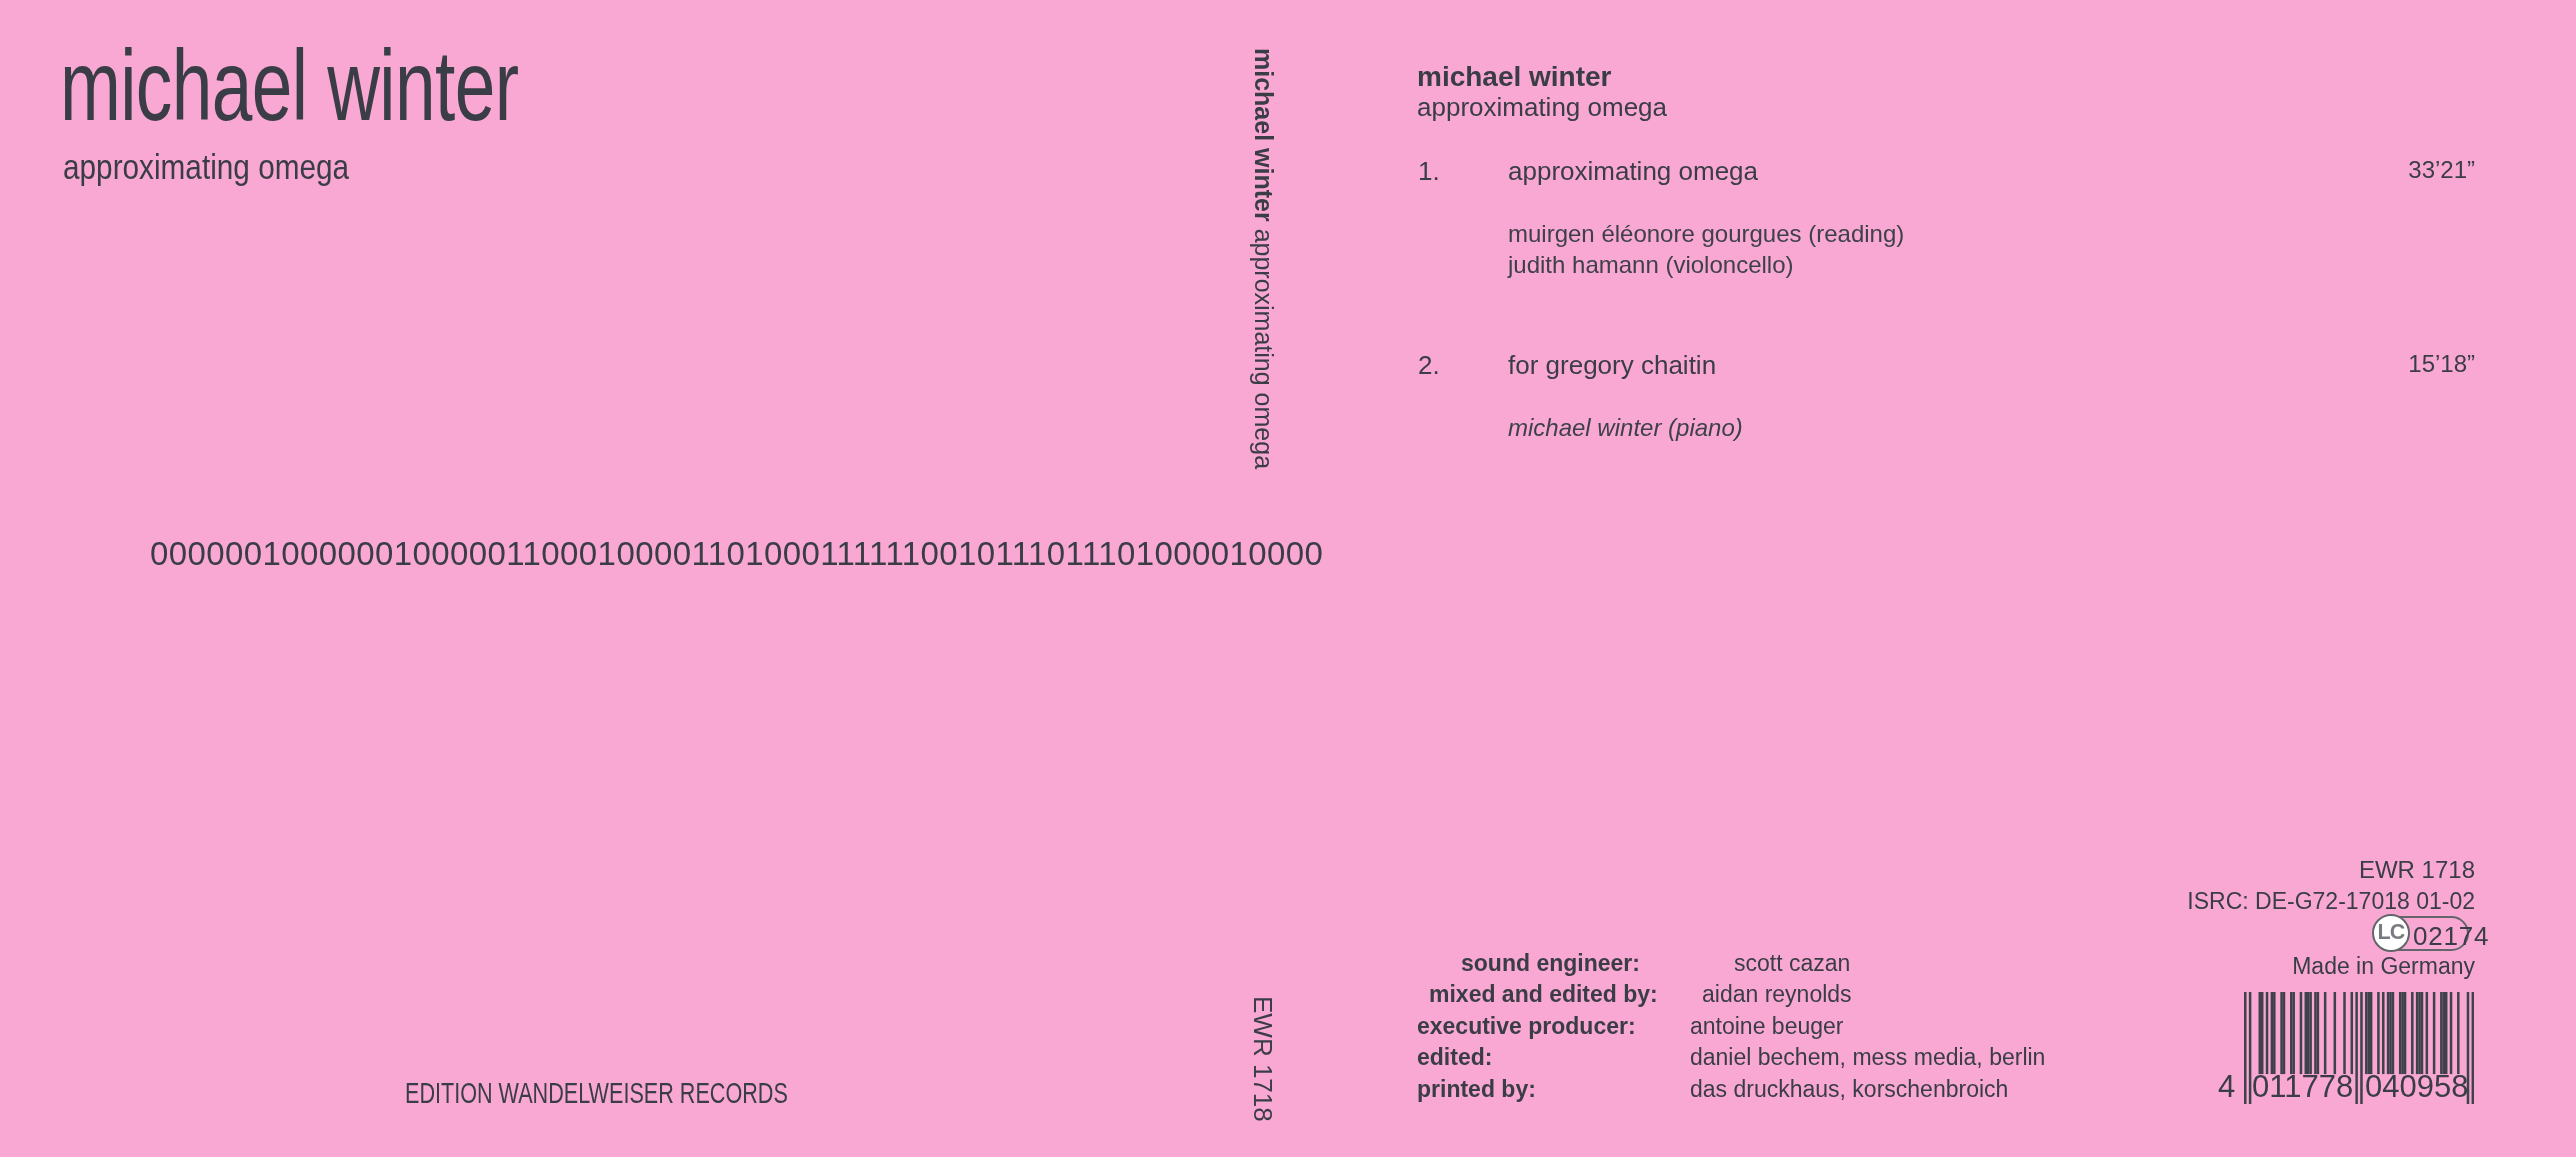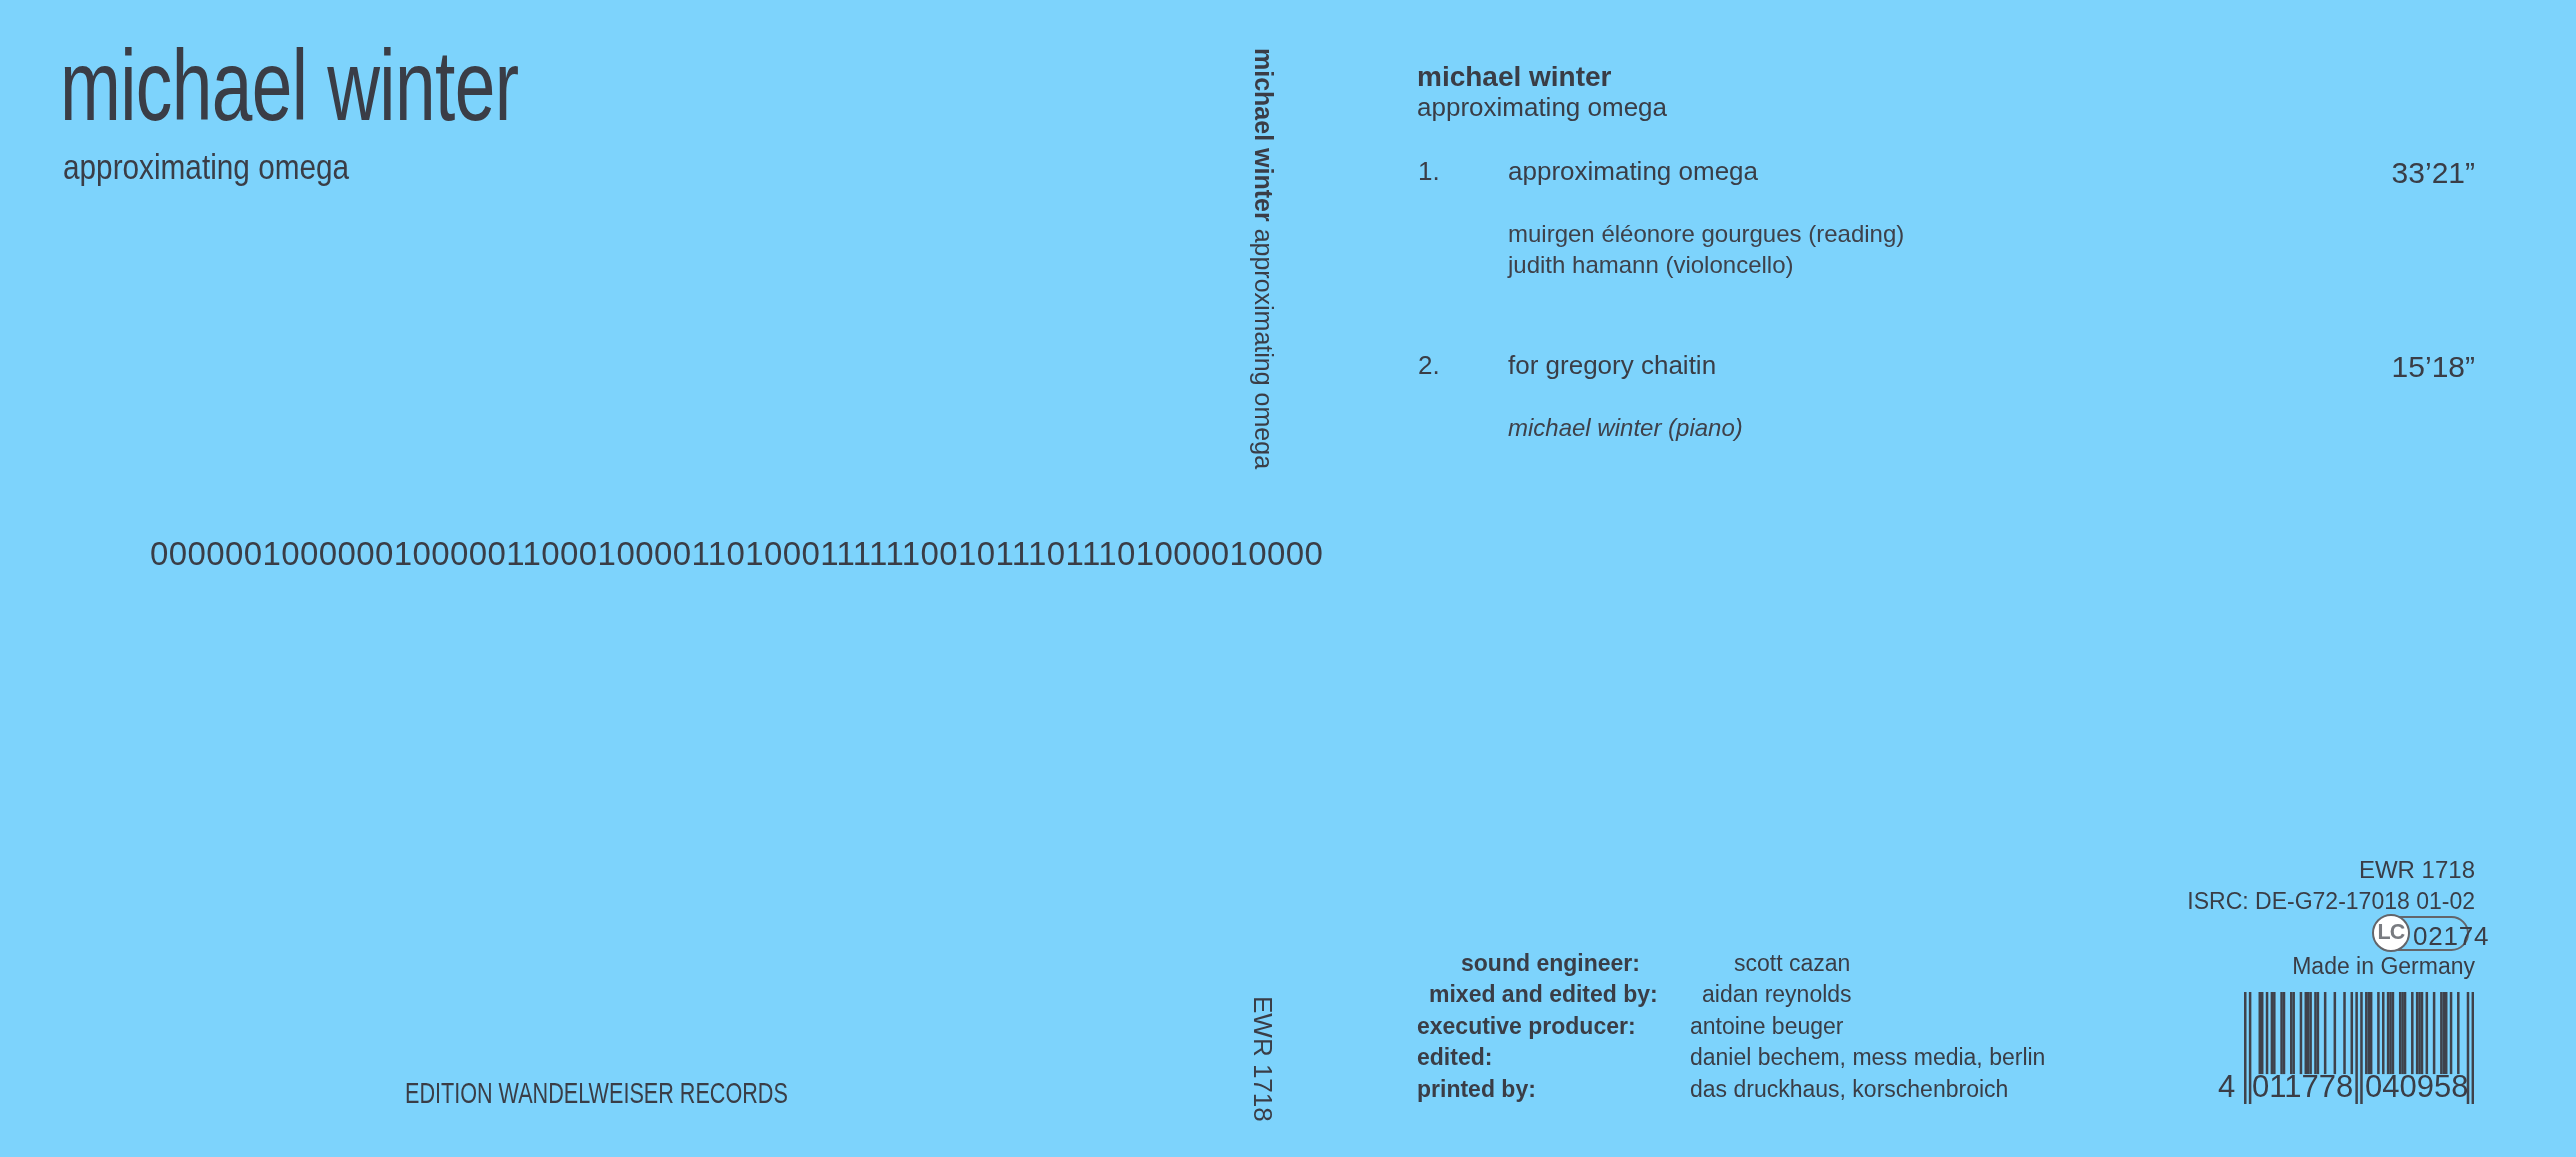--- a/index.html
+++ b/index.html
@@ -1,19 +1,19 @@
 <!DOCTYPE html>
 <html style="font-size:12.3px"><head>
 <meta charset="utf-8">
 <style>
   html,body { margin:0; padding:0; background:#fff; }
   .canvas {
     position:relative;
     width:2576px; height:1158px;
-    background:#7dd3fc;
+    background:#f9a8d4;
     overflow:hidden;
     font-family:"Liberation Sans", sans-serif;
     color:#3a3d46;
   }
   .abs { position:absolute; line-height:1; white-space:nowrap; }
 
   
   .front-title   { left:60px;  top:35px;   font-size:100px; letter-spacing:-0.8px;
                    transform:scaleX(0.73); transform-origin:0 0; }
   .front-subtitle{ left:63px;  top:149px;  font-size:35px;
@@ -29,21 +29,21 @@
   .spine-bottom  { left:1250px; top:996px; font-size:26px;
                    writing-mode:vertical-rl; }
 
   
   .back-artist   { left:1417px; top:63px;  font-size:28px; font-weight:bold; }
   .back-album    { left:1417px; top:94px; font-size:26px; }
 
   
   .tnum   { left:1418px; font-size:26px; }
   .ttitle { left:1508px; font-size:26px; }
-  .tdur   { right:101px; font-size:30px; }
+  .tdur   { right:101px; font-size:24px; }
   .tperf  { left:1508px; font-size:24px; color:#3e414a; }
   .row1 { top:158px; } .row1p1 { top:222px; } .row1p2 { top:253px; }
   .row2 { top:352px; } .row2p1 { top:416px;font-style:italic; }
 
   
   .cr-label { left:1417px; font-size:23px; font-weight:bold; }
   .cr-value { left:1690px; font-size:23px; }
   .cr0 { top:952px;margin-left:44px; } .cr1 { top:983px;margin-left:12px; } .cr2 { top:1015px; }
   .cr3 { top:1046px; } .cr4 { top:1078px; }
 

